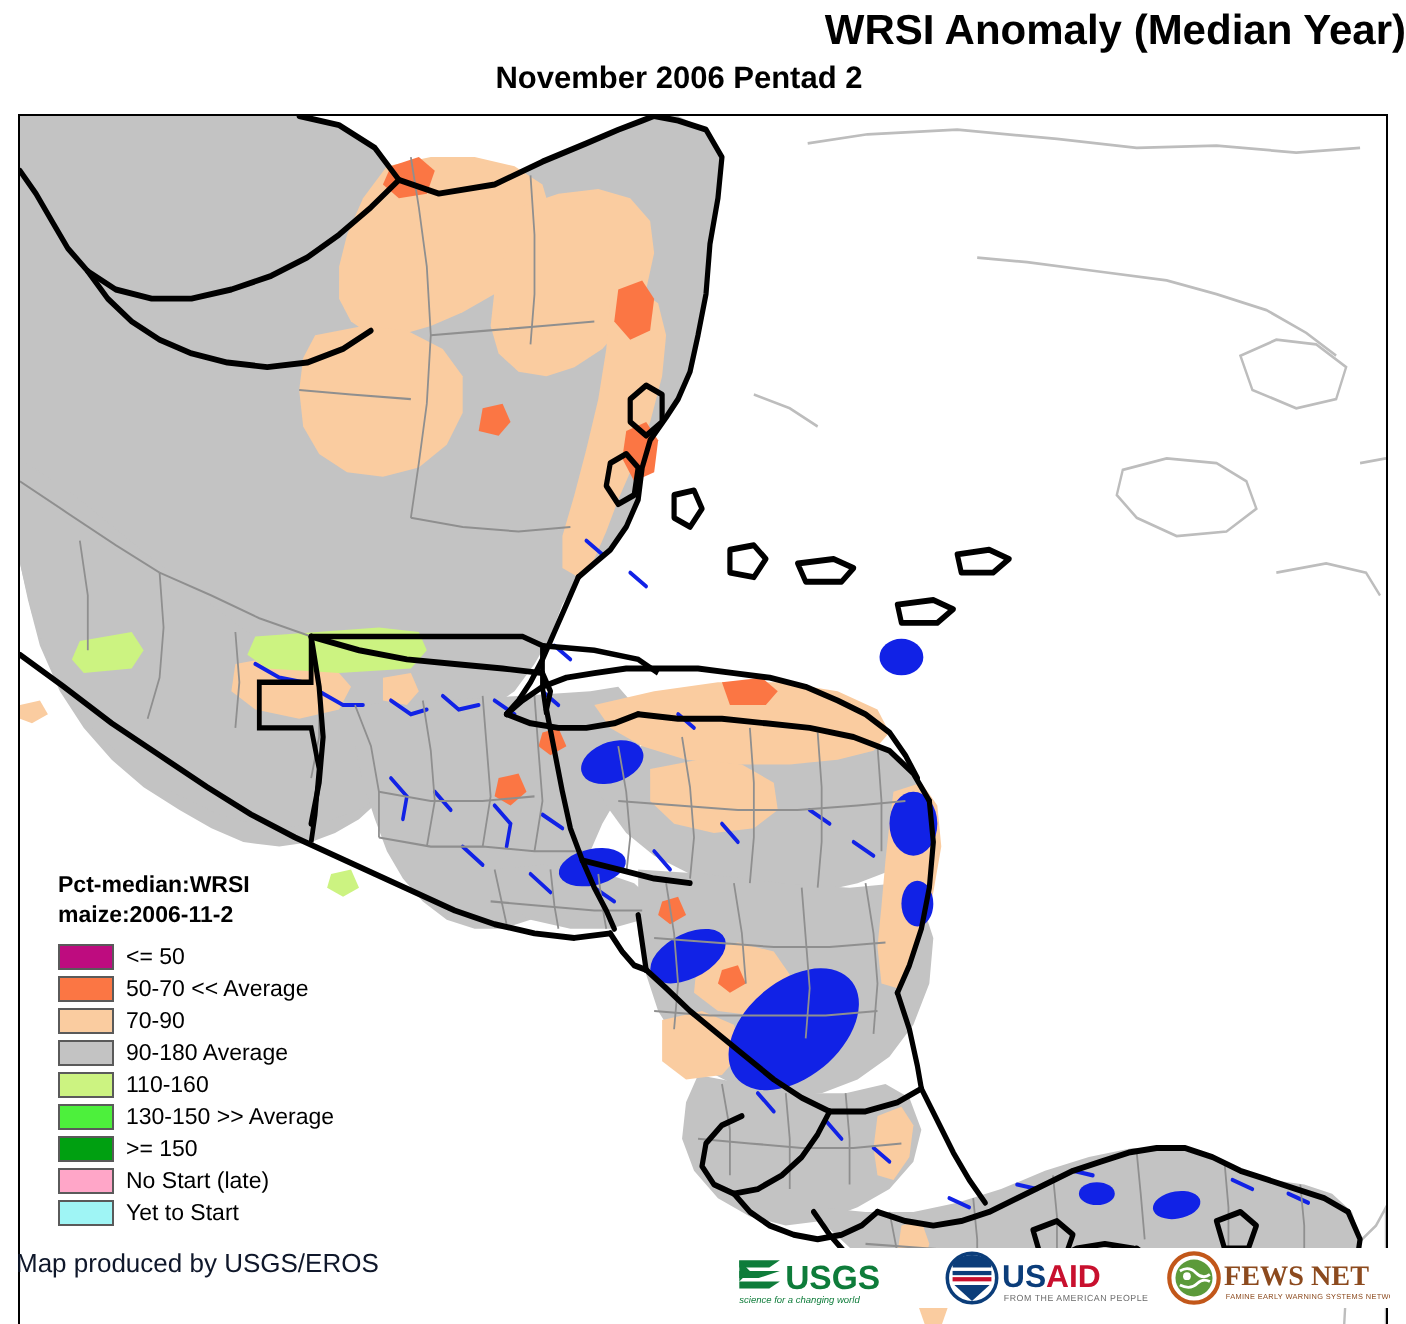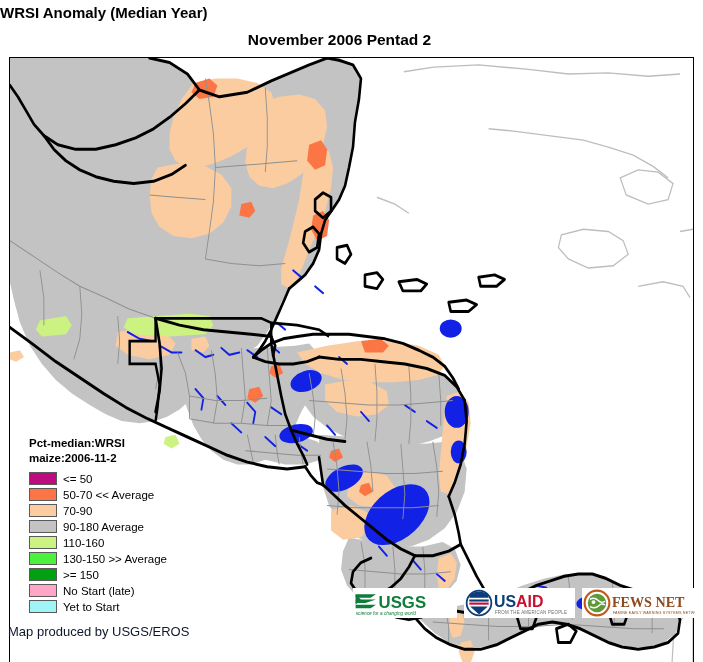--- a/index.html
+++ b/index.html
@@ -19,22 +19,22 @@
     width: 703px;
     height: 662px;
     background: #ffffff;
   }
 
   
   .title-main {
     position: absolute;
     left: 0; top: 4px;
     width: 703px;
-    text-align: left;
-    font-size: 15px;
+    text-align: right;
+    font-size: 21px;
     font-weight: bold;
     color: #000000;
     letter-spacing: 0px;
   }
   .title-sub {
     position: absolute;
     left: 0; top: 31px;
     width: 679px;
     text-align: center;
     font-size: 15.5px;
@@ -104,24 +104,23 @@
     position: absolute;
     left: 8px;
     top: 624px;
     font-size: 13px;
     color: #0f172a;
     white-space: nowrap;
   }
   .logo-bar {
     position: absolute;
     right: 8px;
-    top: 588px;
+    top: 624px;
     display: flex;
     align-items: center;
-    gap: 7px;
   }
   .logo {
     height: 30px;
     display: block;
   }
 </style>
 </head>
 <body>
 
 <div id="page">

